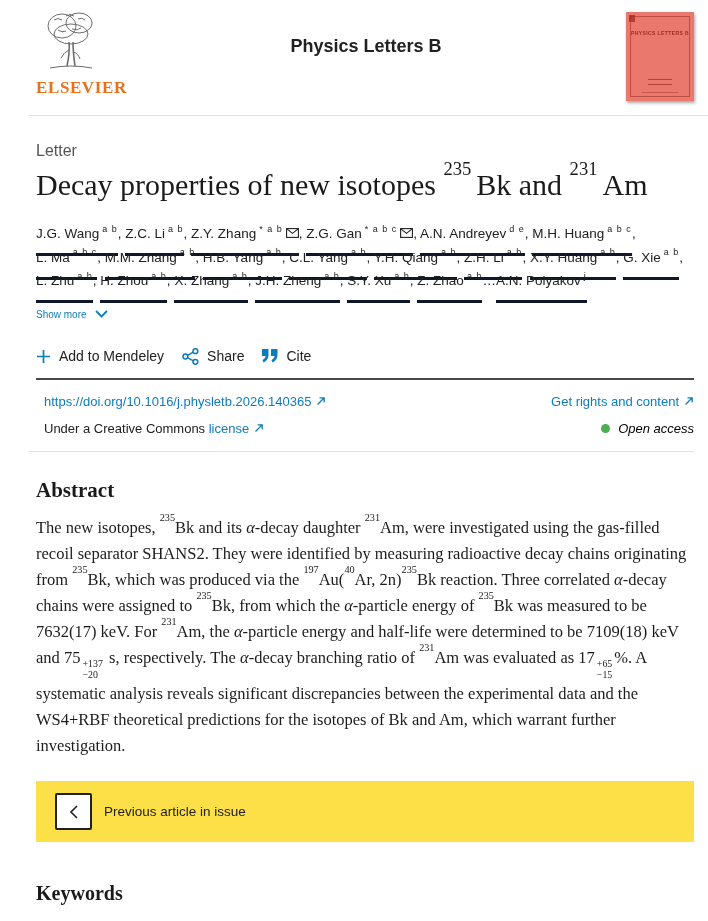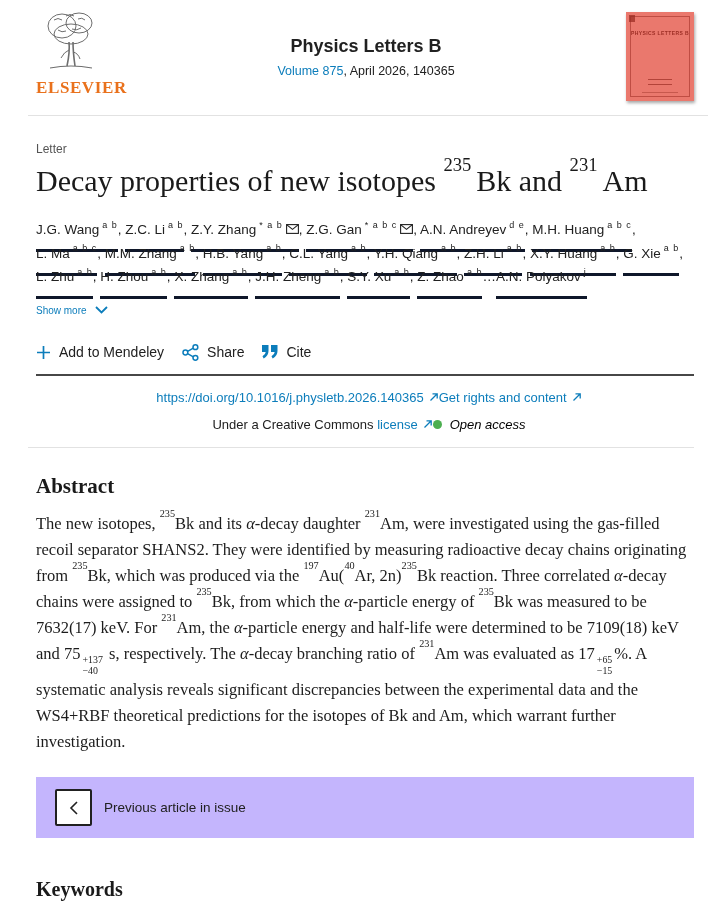--- a/index.html
+++ b/index.html
@@ -19,56 +19,56 @@
   .cover-frame{position:absolute;inset:4px;border:1px solid #bf4d43;}
   .cover-title{position:absolute;top:18px;left:0;right:0;text-align:center;
                font-size:5px;font-weight:bold;color:#9c2d24;letter-spacing:.4px;}
   .cover-logo{position:absolute;top:3px;left:3px;width:6px;height:7px;background:#9c2d24;opacity:.75;}
   .cover-mark1{position:absolute;bottom:16px;left:22px;right:22px;height:4px;
                border-top:1px solid #9c2d24;border-bottom:1px solid #9c2d24;opacity:.7;}
   .cover-mark2{position:absolute;bottom:8px;left:16px;right:16px;height:1px;background:#b84a40;opacity:.7;}
   .hr-light{border:none;border-top:1px solid #e2e2e2;margin:14px 0 0 28px;}
   
   main{padding:0 14px 0 36px;}
-  .type-label{margin-top:26px;font-size:12px;color:#545454;}
+  .type-label{margin-top:26px;font-size:16px;color:#545454;}
   .article-title{font-family:"Liberation Serif",serif;font-weight:500;font-size:30px;
                  line-height:38px;margin:6px 0 18px 0;color:#1a1a1a;max-width:655px;}
   .article-title sup{font-size:.62em;line-height:0;position:relative;top:-.5em;margin-right:5px;}
   .iso{white-space:nowrap;}
   
   .authors{font-size:13.5px;line-height:1.75;color:#212121;max-width:660px;}
   .author{border-bottom:3px solid #0f172a;padding-bottom:12px;cursor:pointer;white-space:nowrap;}
   .a-sup{font-size:9px;line-height:0;position:relative;top:-.1em;margin-left:3px;letter-spacing:1px;}
   .mail-ico{margin-left:3px;position:relative;top:0px;}
   
   .show-more{display:inline-flex;align-items:center;gap:8px;margin-top:16px;background:none;
              border:none;color:#0c7dbb;font-size:10px;font-family:inherit;cursor:pointer;padding:0;}
   
   .actions{display:flex;align-items:center;gap:18px;margin-top:26px;}
   .action-btn{display:inline-flex;align-items:center;gap:8px;background:none;border:none;
               font-family:inherit;font-size:14px;color:#212121;cursor:pointer;padding:0;}
   .hr-dark{border:none;border-top:2px solid #474747;margin-top:13px;}
   
-  .row{display:flex;justify-content:center;align-items:center;font-size:13px;padding-left:8px;}
+  .row{display:flex;justify-content:space-between;align-items:center;font-size:13px;padding-left:8px;}
   .doi-row{margin-top:14px;}
   .license-row{margin-top:12px;}
   .linkish{display:inline-flex;align-items:center;gap:5px;color:#0c7dbb;cursor:pointer;text-decoration:none;}
   .oa{display:inline-flex;align-items:center;gap:8px;font-style:italic;color:#000000;}
   .oa-dot{width:9px;height:9px;border-radius:50%;background:#4caf50;display:inline-block;}
   .hr-light2{border:none;border-top:1px solid #e2e2e2;margin:15px 0 0 -8px;}
   
   .abstract-h{font-family:"Liberation Serif",serif;font-size:21px;font-weight:600;
               margin:26px 0 0 0;color:#1a1a1a;}
   .abstract-text{font-family:"Liberation Serif",serif;font-size:16.5px;line-height:26px;
                  color:#1c1c1c;margin:12px 0 0 0;max-width:658px;}
   .abstract-text sup{font-size:.62em;line-height:0;position:relative;top:-.5em;}
   .supsub{display:inline-flex;flex-direction:column;align-items:flex-start;font-size:.6em;
           line-height:1.1;vertical-align:-.45em;margin:0 2px;}
   
-  .issue-nav{margin-top:22px;background:#c4b5fd;height:61px;display:flex;align-items:center;
+  .issue-nav{margin-top:22px;background:#fde047;height:61px;display:flex;align-items:center;
              justify-content:space-between;padding:0 19px;}
   .nav-group{display:flex;align-items:center;gap:12px;font-size:13.5px;color:#212121;}
   .nav-btn{width:37px;height:37px;background:#fff;border:2px solid #212121;border-radius:2px;
            display:flex;align-items:center;justify-content:center;cursor:pointer;padding:0;}
   
   .keywords{font-family:"Liberation Serif",serif;font-size:20px;font-weight:600;
             margin:40px 0 0 0;color:#1a1a1a;}
 </style>
 </head>
 <body>
@@ -86,21 +86,20 @@
           <path d="M27 32 q1 10 -2 24 M31 32 q0 10 2 24" stroke-width="1.6"></path>
           <path d="M27 40 q-5 2 -8 8 M31 42 q5 1 7 7"></path>
           <path d="M8 58 q21 -4 42 0" stroke-width="1.2"></path>
         </g>
       </svg>
       <div class="logo-text">ELSEVIER</div>
     </div>
 
     <div class="head-center">
       <div class="journal-title">Physics Letters B</div>
-      <div class="issue-line"><span class="blue">Volume 875</span><span>, April 2026, 140365</span></div>
     </div>
 
     <div class="cover">
       <div class="cover-frame"></div>
       <div class="cover-logo"></div>
       <div class="cover-title">PHYSICS LETTERS B</div>
       <div class="cover-mark1"></div>
       <div class="cover-mark2"></div>
     </div>
   </header>
@@ -184,21 +183,21 @@
         <span class="oa-dot"></span>
         <span>Open access</span>
       </span>
     </div>
 
     <hr class="hr-light2">
 
     <h2 class="abstract-h">Abstract</h2>
     <p class="abstract-text">The new isotopes, <span class="iso"><sup>235</sup>Bk</span> and its <i>α</i>-decay daughter <span class="iso"><sup>231</sup>Am</span>, were investigated using the gas-filled recoil separator SHANS2. They were identified by measuring radioactive decay chains originating from <span class="iso"><sup>235</sup>Bk</span>, which was produced via the <span class="iso"><sup>197</sup>Au(</span><span class="iso"><sup>40</sup>Ar, 2n)</span><span class="iso"><sup>235</sup>Bk</span> reaction. Three correlated <i>α</i>-decay chains were assigned to <span class="iso"><sup>235</sup>Bk</span>, from which the <i>α</i>-particle energy of <span class="iso"><sup>235</sup>Bk</span> was measured to be 7632(17) keV. For <span class="iso"><sup>231</sup>Am</span>, the <i>α</i>-particle energy and half-life were determined to be 7109(18) keV and 75<span class="supsub">
           <span>+137</span>
-          <span>−40</span>
+          <span>−20</span>
         </span> s, respectively. The <i>α</i>-decay branching ratio of <span class="iso"><sup>231</sup>Am</span> was evaluated as 17<span class="supsub">
           <span>+65</span>
           <span>−15</span>
         </span>%. A systematic analysis reveals significant discrepancies between the experimental data and the WS4+RBF theoretical predictions for the isotopes of Bk and Am, which warrant further investigation.</p>
 
     <nav class="issue-nav">
       <div class="nav-group">
         <button class="nav-btn">
           <svg width="11" height="16" viewBox="0 0 11 16">
               <polyline points="9,2 3,8 9,14" fill="none" stroke="#212121" stroke-width="1.6"></polyline>

